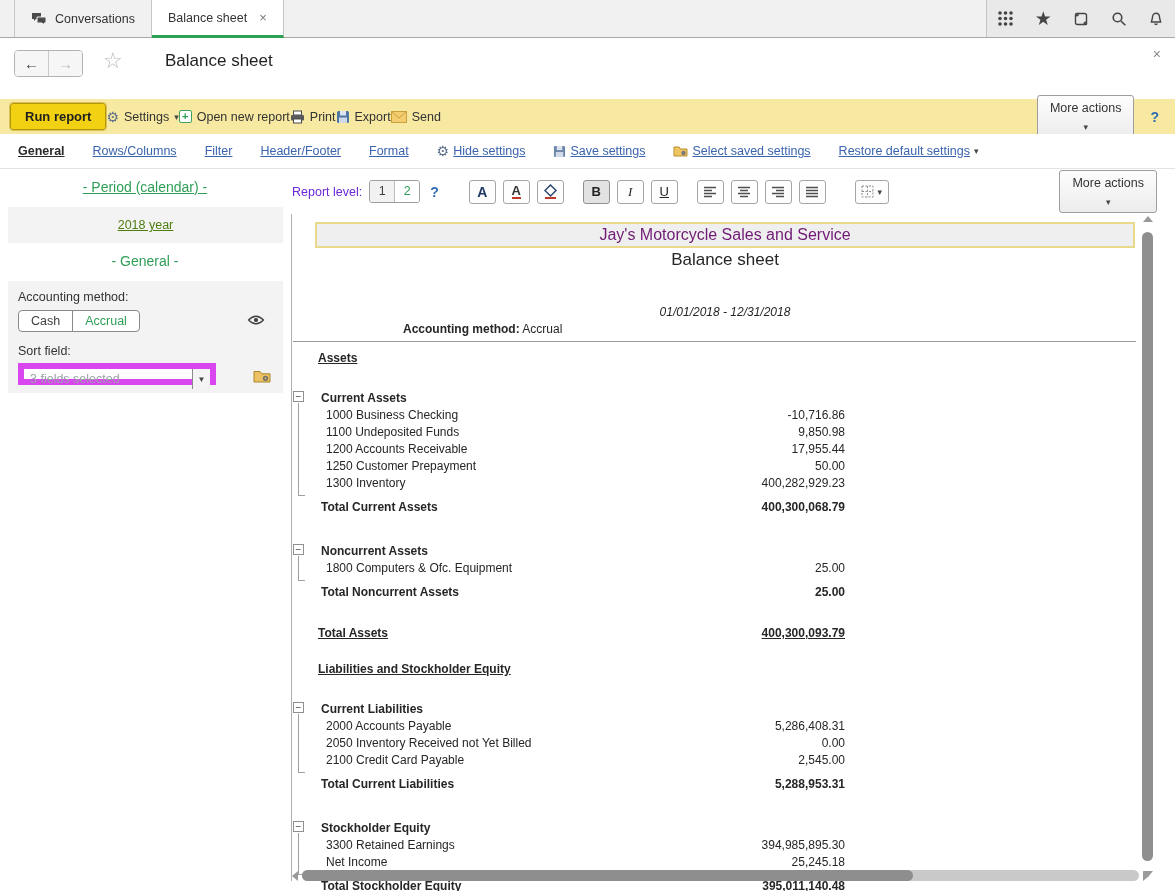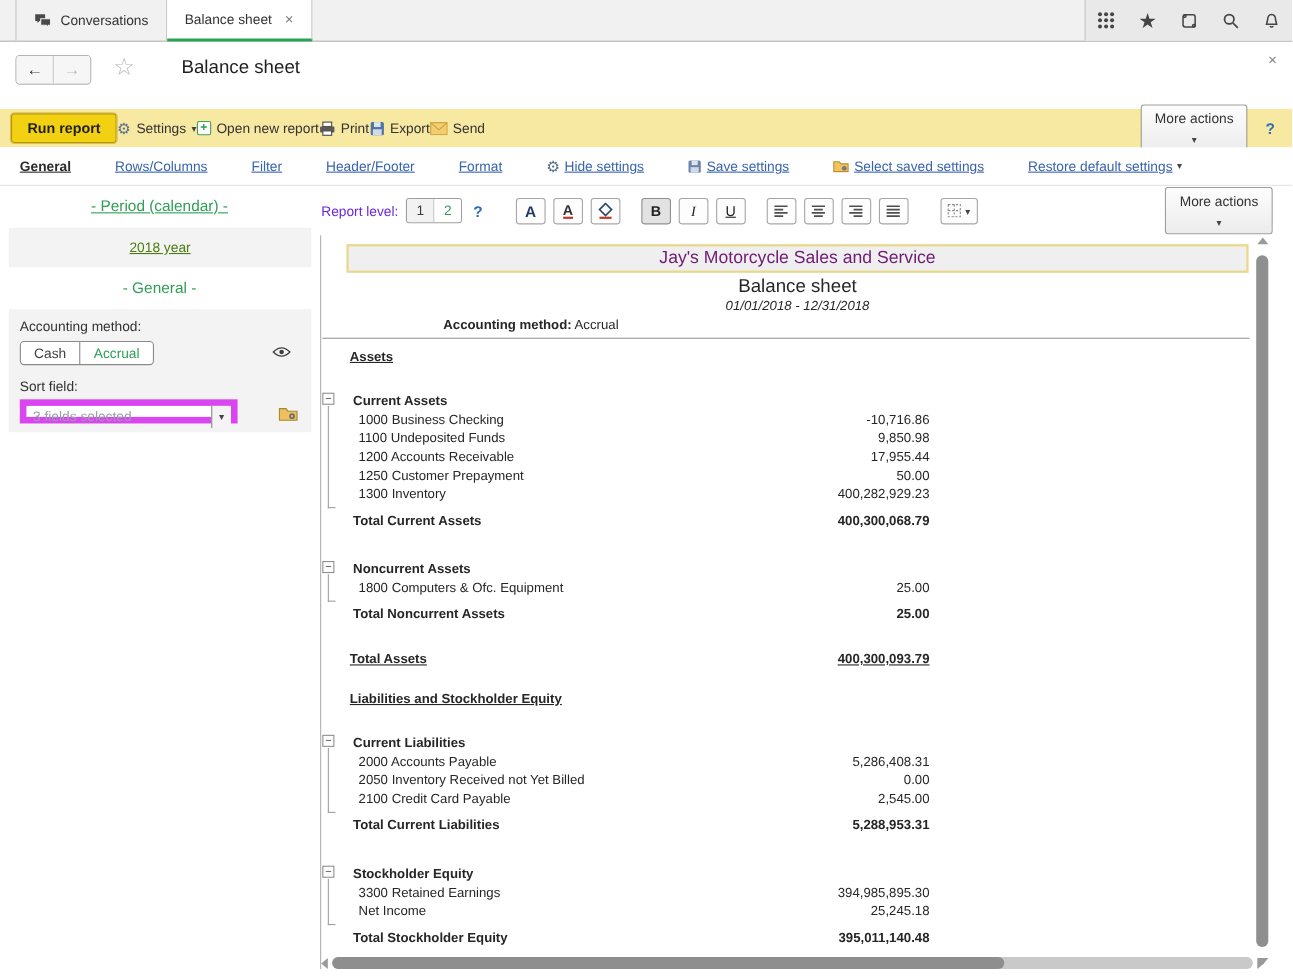--- a/index.html
+++ b/index.html
@@ -39,21 +39,21 @@
   .plusbox{width:13px;height:13px;border:1px solid #3fa25c;border-radius:2px;color:#2ba153;font-weight:bold;
            font-size:11px;line-height:11px;text-align:center;background:#fff;box-sizing:border-box;}
   .cmd-right{position:absolute;right:16px;display:flex;align-items:center;gap:16px;}
   .more-btn{background:linear-gradient(#fdfdfd,#ececec);border:1px solid #9e9e9e;border-radius:3px;
             padding:5px 12px;color:#333;display:flex;gap:7px;align-items:center;flex-direction:column;}
   .help-q{color:#2f6db5;font-weight:bold;font-size:14px;}
 
   
   .settingsbar{position:absolute;left:0;top:134px;width:1175px;height:35px;background:#fff;
                border-bottom:1px solid #e3e3e3;box-sizing:border-box;display:flex;align-items:center;
-               padding-left:18px;gap:40px;}
+               padding-left:18px;gap:28px;}
   .stab{color:#3a64ad;text-decoration:underline;}
   .stab.active{color:#2b2b2b;font-weight:bold;text-decoration:underline;}
   .slink{display:flex;align-items:center;gap:4px;color:#3a64ad;}
   .slink .lbl{text-decoration:underline;}
 
   
   .sidebar{position:absolute;left:0;top:169px;width:290px;bottom:0;background:#fff;}
   .period-link{position:absolute;left:0;top:10px;width:290px;text-align:center;color:#2f9e57;
                text-decoration:underline;font-size:14px;}
   .side-box1{position:absolute;left:8px;top:38px;width:275px;height:36px;background:#f3f3f3;
@@ -95,21 +95,21 @@
   .rt-more{position:absolute;right:18px;}
   .grp-gap{margin-left:18px;display:flex;}
   .borderpick{width:34px;gap:3px;}
 
   
   .left-rule{position:absolute;left:1px;top:45px;bottom:10px;border-left:1px solid #b0b0b0;width:0;}
   .report-content{position:absolute;left:1px;top:45px;width:846px;font-size:12px;color:#262626;}
   .cell-company{margin:8px 0 0 24px;width:816px;height:22px;line-height:22px;background:#efefef;
                 border:2px solid #ead98b;text-align:center;font-size:16px;font-weight:normal;color:#701a75;}
   .r-title{margin-left:24px;width:820px;height:23px;line-height:24px;text-align:center;font-size:17px;color:#262626;}
-  .r-period{margin-left:24px;width:820px;height:16px;line-height:15px;text-align:center;font-style:italic;}
+  .r-period{margin-left:24px;width:820px;height:16px;line-height:15px;text-align:center;font-style:italic;margin-top:34px;}
   .r-method{height:17px;line-height:17px;padding-left:112px;}
   .rule{margin:3px 0 0 2px;width:843px;border-top:1px solid #9a9a9a;height:0;}
   .sp8{height:8px;}
   .r-h1{height:17px;line-height:17px;padding-left:27px;font-weight:bold;text-decoration:underline;position:relative;}
   .r-group{position:relative;}
   .g-box{position:absolute;left:2px;top:4px;width:11px;height:11px;border:1px solid #8f8f8f;background:#fff;
          font-size:10px;line-height:9px;text-align:center;color:#444;box-sizing:border-box;}
   .g-bracket{position:absolute;left:7px;top:16px;width:6px;border-left:1px solid #9f9f9f;border-bottom:1px solid #9f9f9f;}
   .r-gh{height:20px;line-height:22px;padding-left:30px;font-weight:bold;position:relative;}
   .r-row{height:17px;line-height:17px;padding-left:35px;position:relative;}

